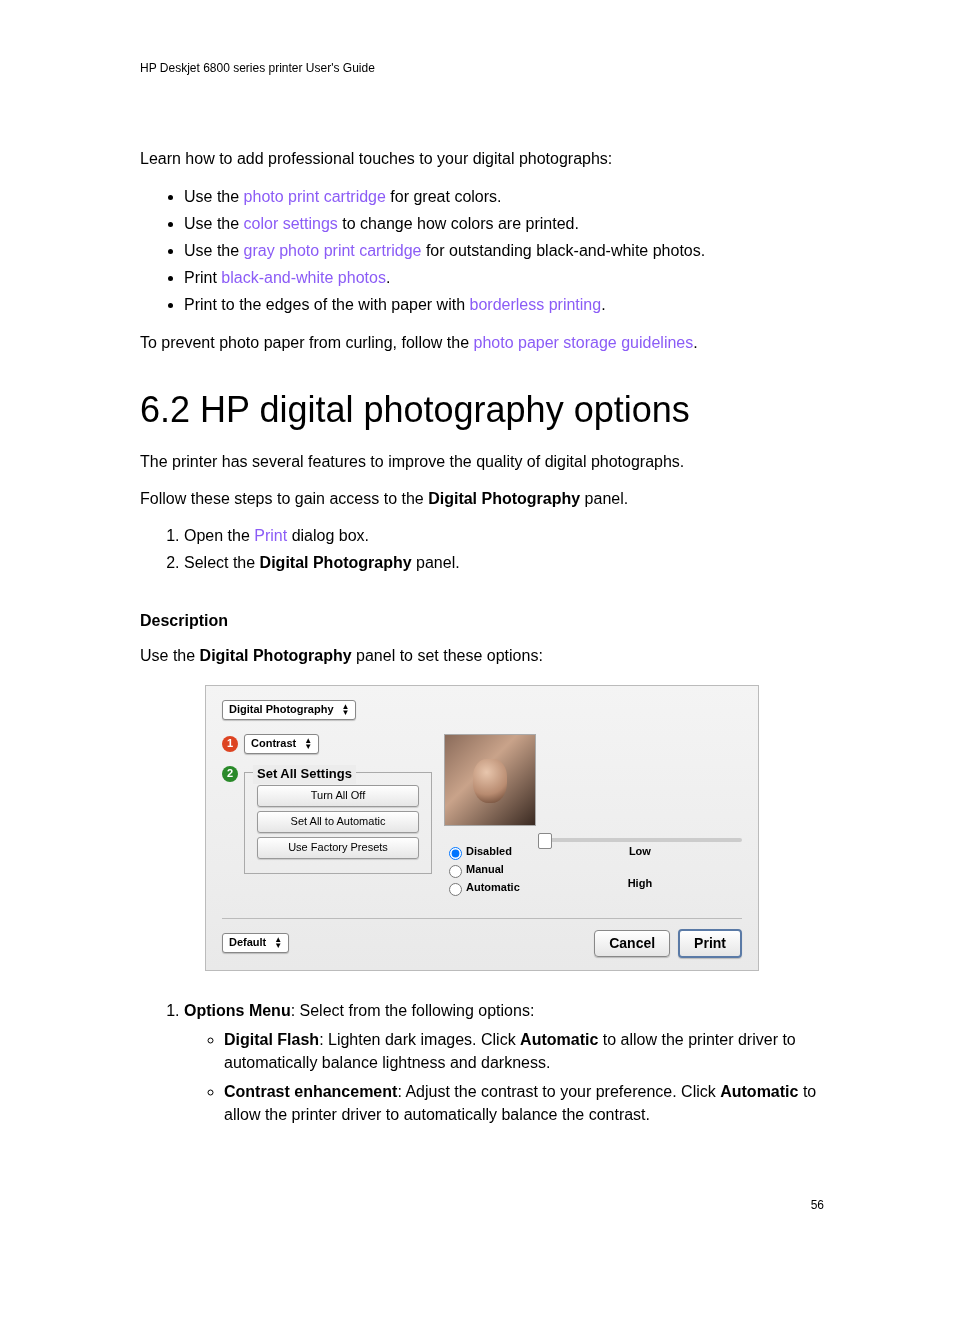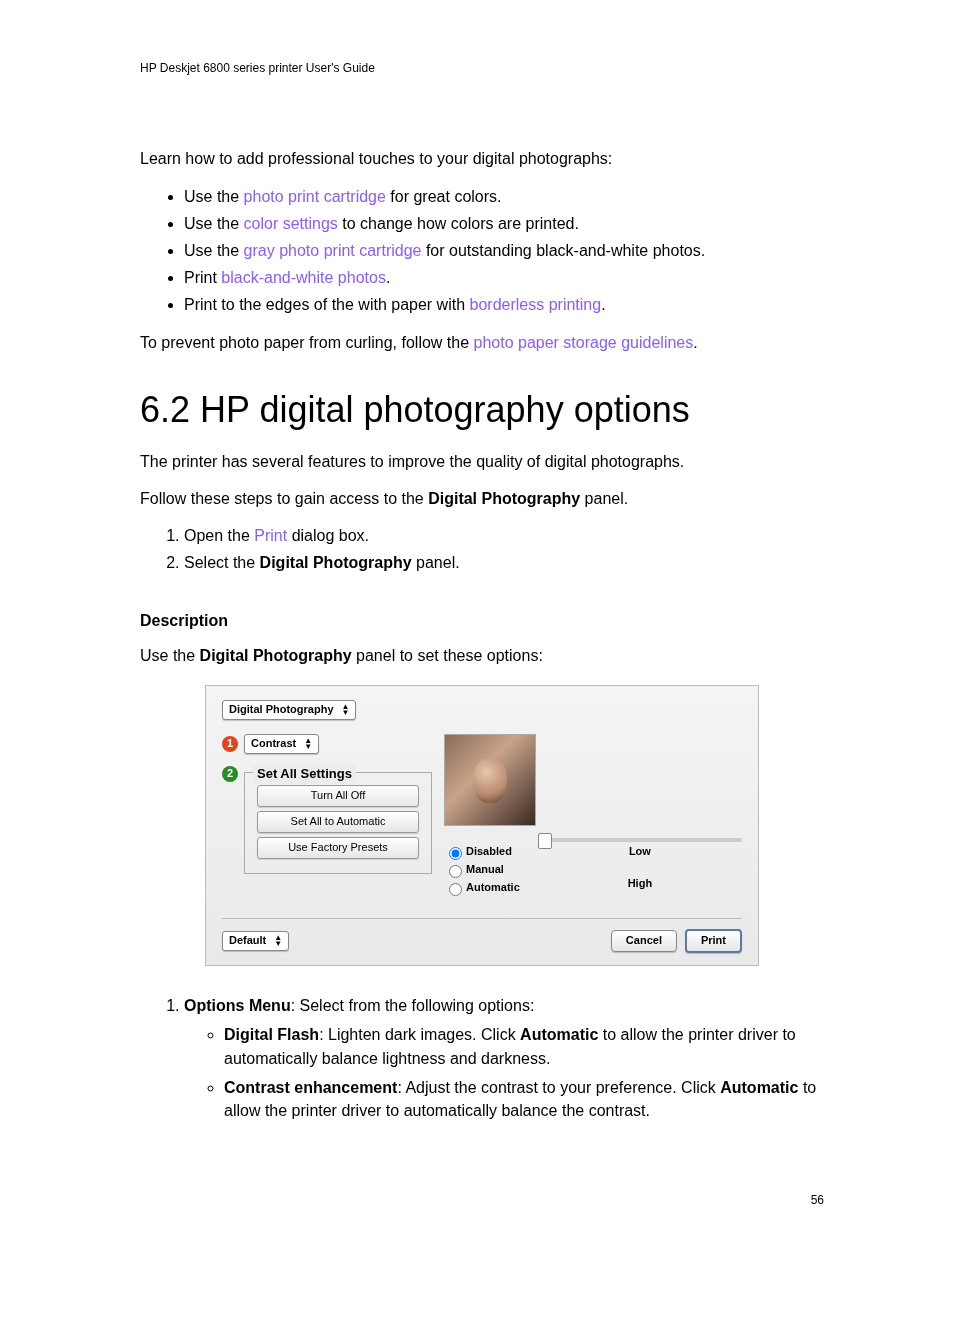--- a/index.html
+++ b/index.html
@@ -135,21 +135,21 @@
     border-radius: 2px;
   }
   .dlg-sep { border: none; border-top: 1px solid #bbb; margin: 20px 0 10px 0; }
   .dlg-footer { display: flex; align-items: center; }
   .dlg-footer .spacer { flex: 1; }
   .foot-btn {
     border: 1px solid #888;
     border-radius: 4px;
     background: linear-gradient(#fff,#e6e6e6);
     font-weight: bold;
-    font-size: 11px;
+    font-size: 14px;
     padding: 2px 14px;
     margin-left: 8px;
     box-shadow: 0 1px 1px rgba(0,0,0,0.2);
   }
   .foot-btn.primary { border: 2px solid #5a7aa6; }
 </style>
 </head>
 <body>
 
 <div class="header-line">HP Deskjet 6800 series printer User's Guide</div>

